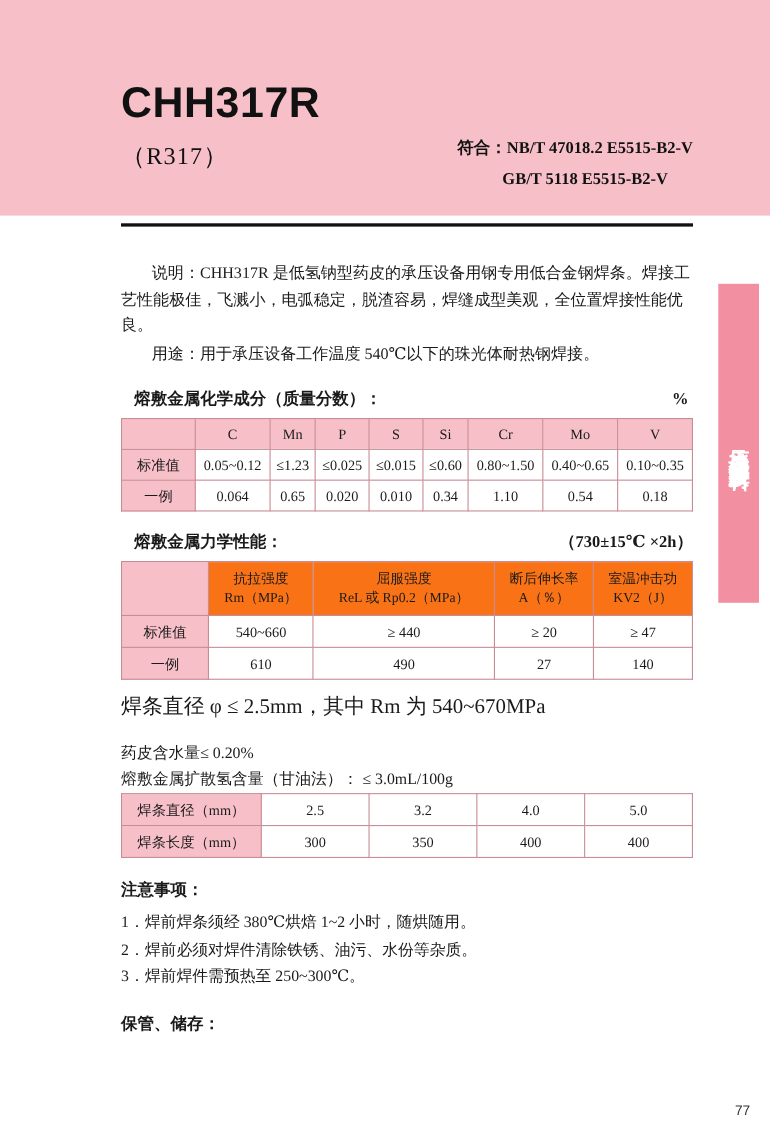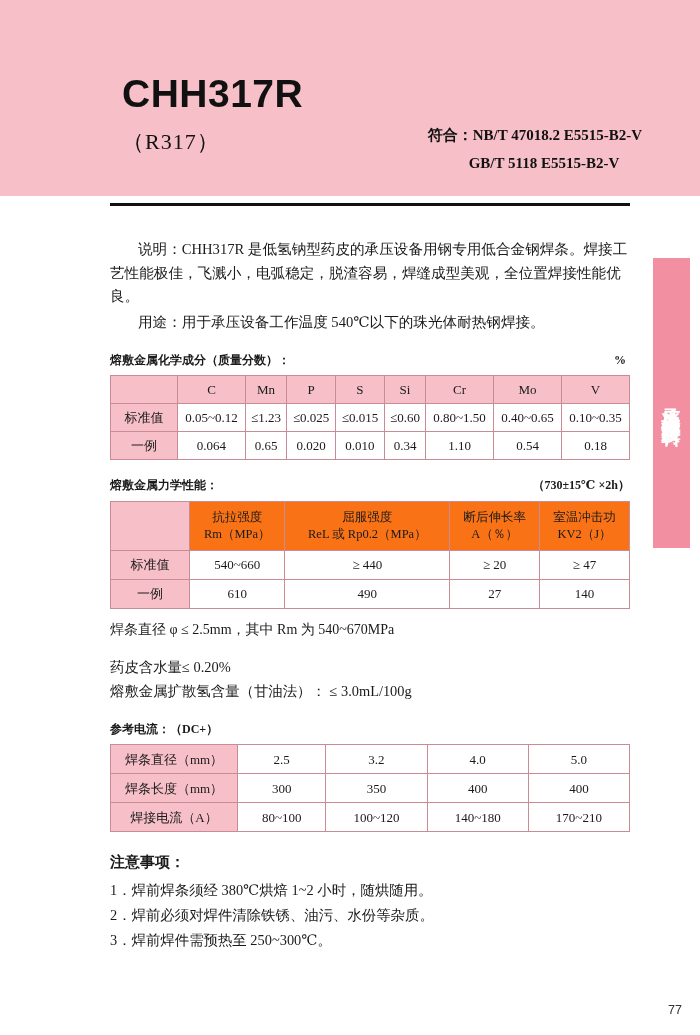--- a/index.html
+++ b/index.html
@@ -26,21 +26,20 @@
     top: 0; left: 0;
     width: 700px;
     height: 196px;
     background: #f7c0c8;
   }
   .title-block {
     position: absolute;
     top: 74px;
     left: 110px;
     width: 520px;
-    margin-left: 12px;
   }
   .doc-title {
     font-family: "Liberation Sans", "DejaVu Sans", sans-serif;
     font-size: 39px;
     font-weight: bold;
     letter-spacing: 0.5px;
     color: #111;
     line-height: 1;
     margin: 0;
   }
@@ -99,22 +98,22 @@
   }
   .para {
     margin: 0 0 2px 0;
     text-indent: 0;
   }
   .para .lead { font-weight: normal; }
   .para.p-desc { text-indent: 28px; }
   .para.p-use { margin-top: 2px; text-indent: 28px; }
   .sec-head {
     font-weight: bold;
-    font-size: 12px;
-    margin: 16px 0 5px 0;
+    font-size: 15px;
+    margin: 16px 0 5px 12px;
     display: flex;
     justify-content: space-between;
     align-items: center;
   }
   .sec-head .unit { font-weight: bold; padding-right: 4px; }
   .sec-head .cond { font-weight: bold; }
   table {
     border-collapse: collapse;
     width: 100%;
     font-size: 13px;
@@ -139,21 +138,21 @@
   .mech td { height: 22px; }
   .mech .corner { background: #f7c0c8; }
   .cur td.rowhead {
     background: #f7c0c8;
     width: 122px;
     text-align: center;
   }
   .cur td { height: 22px; }
   .note-line {
     margin-top: 10px;
-    font-size: 14px;
+    font-size: 19px;
   }
   .block-lines {
     margin-top: 14px;
     font-size: 14.4px;
     line-height: 1.68;
   }
   .list {
     margin: 4px 0 0 0;
     padding: 0;
     list-style: none;
@@ -291,54 +290,45 @@
       </tbody>
     </table>
 
     <div class="note-line">焊条直径 φ ≤ 2.5mm，其中 Rm 为 540~670MPa</div>
 
     <div class="block-lines">
       <div>药皮含水量≤ 0.20%</div>
       <div>熔敷金属扩散氢含量（甘油法）： ≤ 3.0mL/100g</div>
     </div>
 
-    <div class="sec-head">
-      <span><span>参考电流：</span><span>（DC+）</span></span>
-    </div>
 
     <table class="cur">
       <tbody>
         <tr>
           <td class="rowhead">焊条直径（mm）</td>
           <td>2.5</td>
           <td>3.2</td>
           <td>4.0</td>
           <td>5.0</td>
         </tr>
         <tr>
           <td class="rowhead">焊条长度（mm）</td>
           <td>300</td>
           <td>350</td>
           <td>400</td>
           <td>400</td>
-        </tr>
-        <tr>
-          <td class="rowhead">焊接电流（A）</td>
-          <td>80~100</td>
-          <td>100~120</td>
-          <td>140~180</td>
-          <td>170~210</td>
         </tr>
       </tbody>
     </table>
 
     <div class="sec-title">注意事项：</div>
     <ul class="list">
       <li>1．焊前焊条须经 380℃烘焙 1~2 小时，随烘随用。</li>
       <li>2．焊前必须对焊件清除铁锈、油污、水份等杂质。</li>
       <li>3．焊前焊件需预热至 250~300℃。</li>
     </ul>
 
+    <div class="sec-title">保管、储存：</div>
 
   </div>
 
   <div class="page-num">77</div>
 </div>
 
 </body></html>

